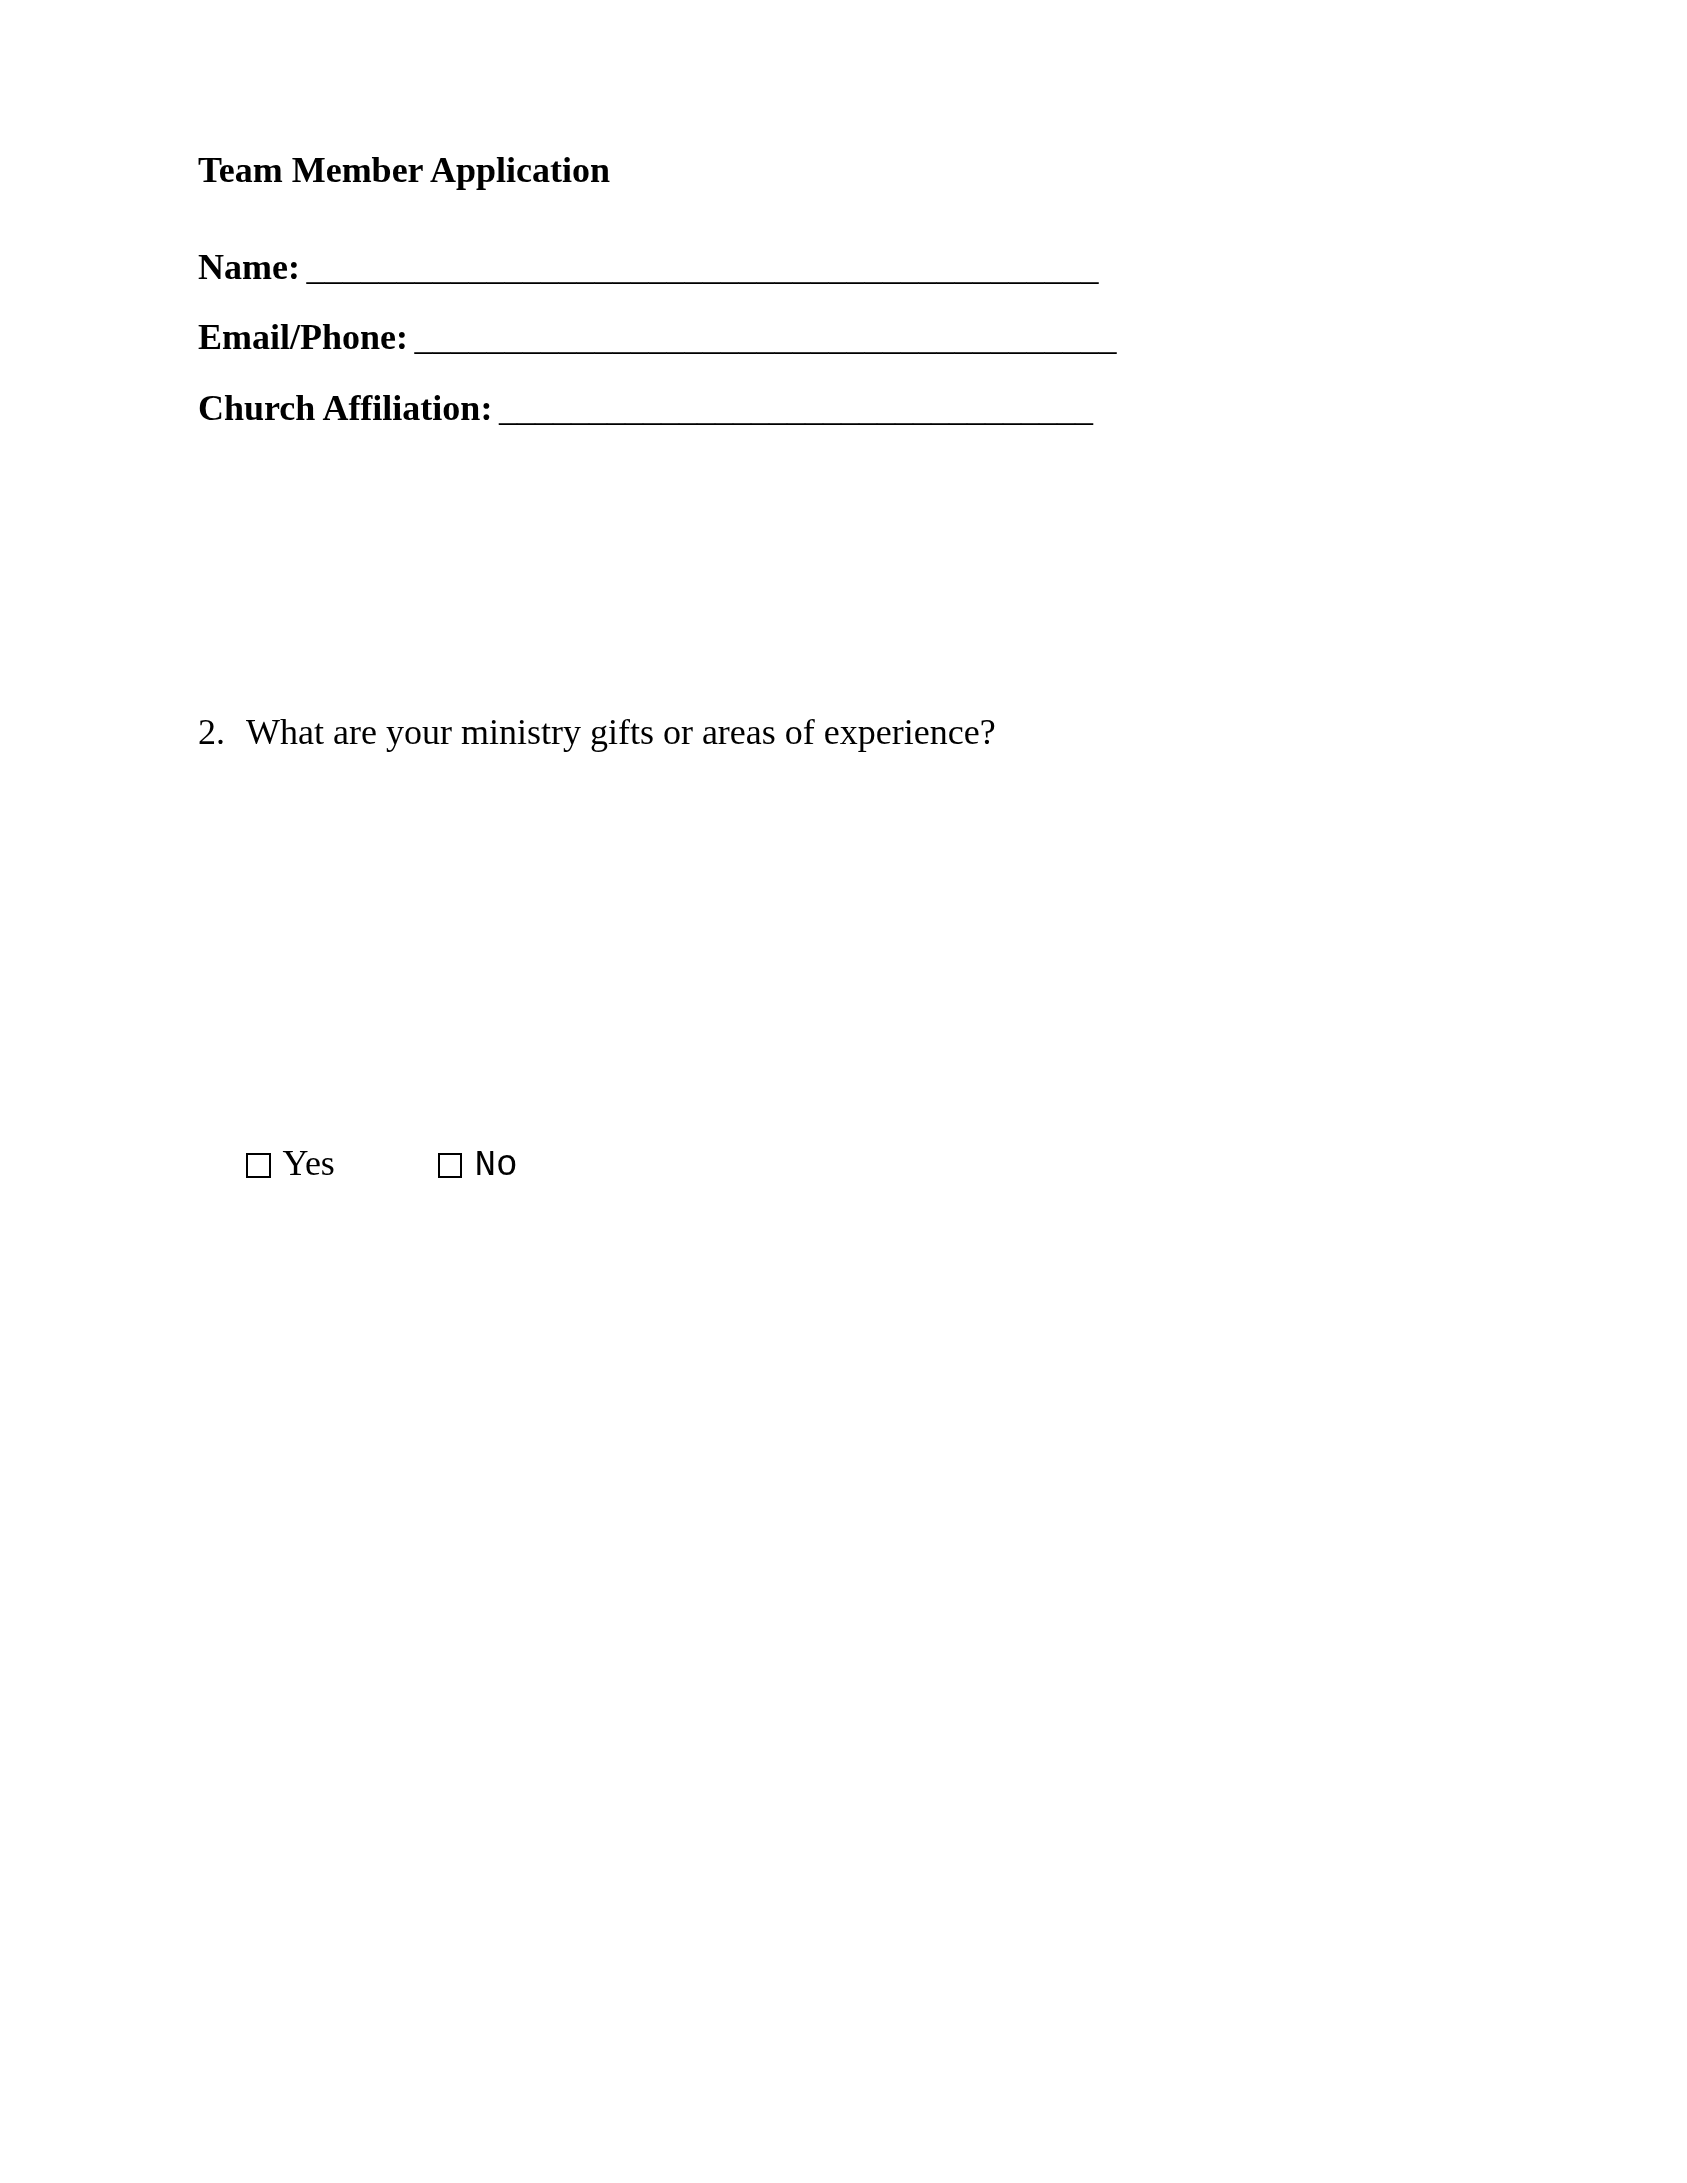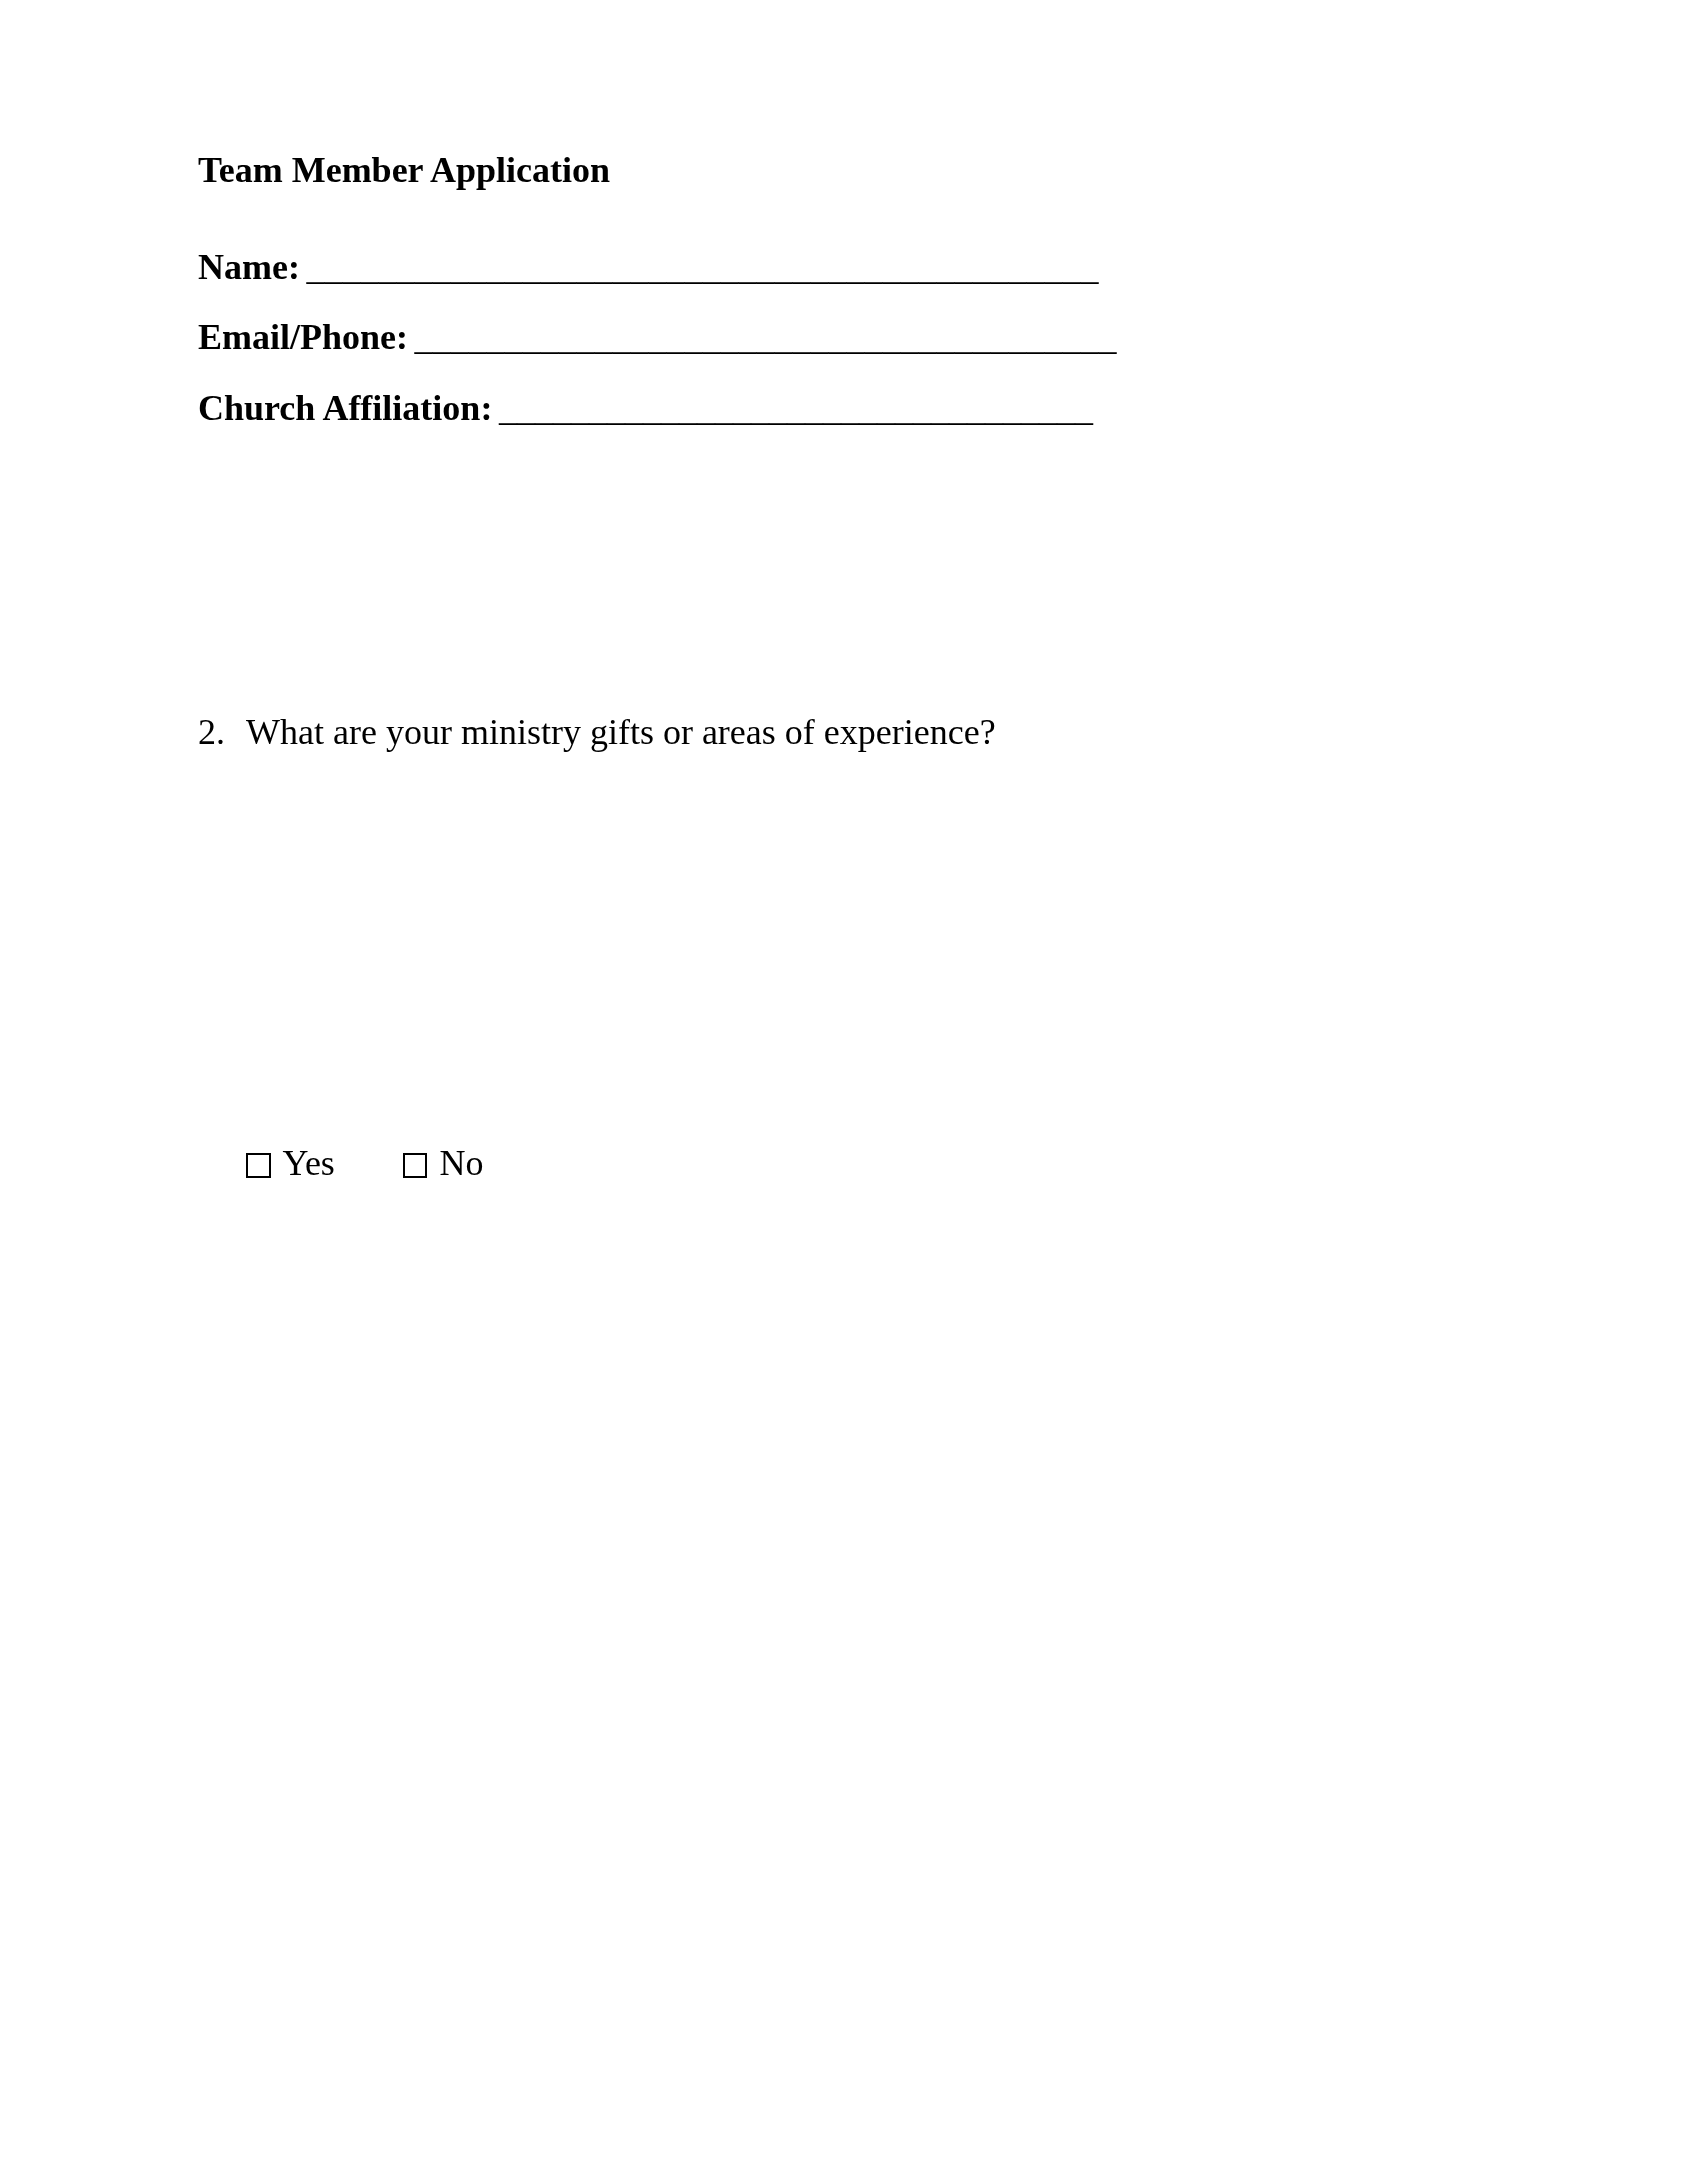--- a/index.html
+++ b/index.html
@@ -39,21 +39,22 @@
     display: inline-block;
     width: 48px;
   }
   .options-row {
     left: 246px;
   }
   .option {
     display: inline-block;
   }
   .option + .option {
-    margin-left: 59px;
+    margin-left: 94px;
+    font-family: Liberation Mono, monospace;
   }
   .opt-box {
     display: inline-block;
     width: 20.5px;
     height: 21px;
     border: 2.6px solid #000000;
     margin-right: 12px;
     vertical-align: -2.6px;
     background: #ffffff;
   }

